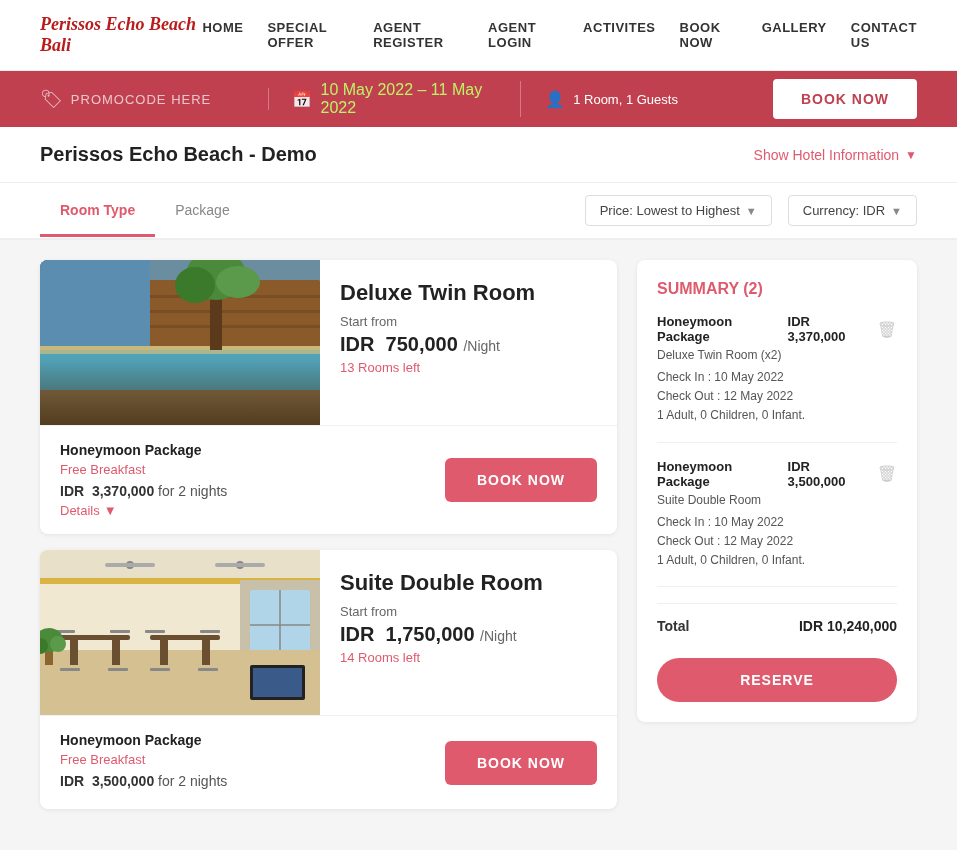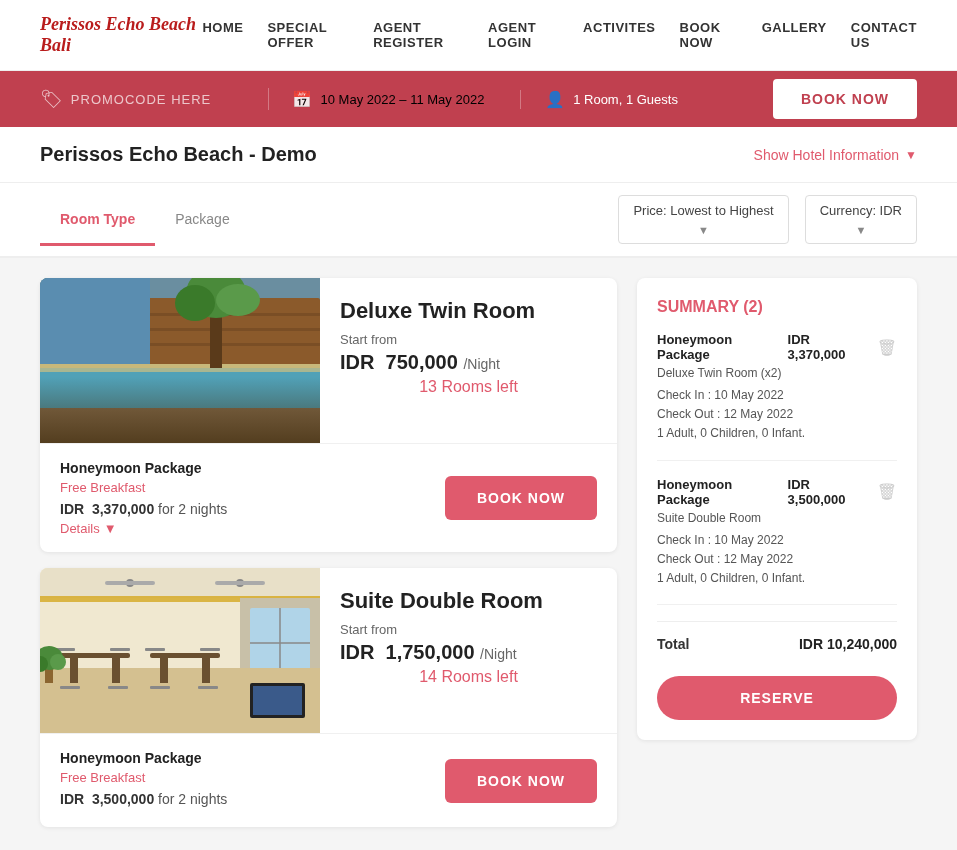--- a/index.html
+++ b/index.html
@@ -11,53 +11,53 @@
     .nav-links { display: flex; gap: 24px; }
     .nav-link { text-decoration: none; color: #333; font-size: 13px; font-weight: 600; letter-spacing: 0.5px; }
 
     
     .booking-bar { background: #c0404f; display: flex; align-items: center; padding: 0 40px; height: 56px; gap: 0; }
     .promo-section { display: flex; align-items: center; gap: 8px; flex: 1; border-right: 1px solid rgba(255,255,255,0.3); padding-right: 24px; }
     .promo-icon { color: rgba(255,255,255,0.7); font-size: 18px; }
     .promo-text { color: rgba(255,255,255,0.7); font-size: 13px; letter-spacing: 1px; text-transform: uppercase; }
     .date-section { display: flex; align-items: center; gap: 8px; flex: 1; padding: 0 24px; border-right: 1px solid rgba(255,255,255,0.3); }
     .date-icon { color: rgba(255,255,255,0.9); font-size: 16px; }
-    .date-text { color: #000000; font-size: 13px; }
+    .date-text { color: #bef264; font-size: 16px; }
     .guests-section { display: flex; align-items: center; gap: 8px; flex: 1; padding: 0 24px; }
     .guests-icon { color: rgba(255,255,255,0.9); font-size: 16px; }
     .guests-text { color: #fff; font-size: 13px; }
     .book-now-btn { background: #fff; color: #c0404f; font-weight: 700; font-size: 14px; letter-spacing: 1px; border: none; padding: 12px 28px; border-radius: 4px; cursor: pointer; white-space: nowrap; }
 
     
     .hotel-header { background: #fff; display: flex; align-items: center; justify-content: space-between; padding: 16px 40px; border-bottom: 1px solid #eee; }
     .hotel-name { font-size: 20px; font-weight: 700; color: #222; }
     .show-info { display: flex; align-items: center; gap: 6px; color: #e05a6d; font-size: 14px; cursor: pointer; }
     .show-info-chevron { font-size: 12px; }
 
     
     .tabs-bar { background: #fff; display: flex; align-items: center; justify-content: space-between; padding: 0 40px; border-bottom: 2px solid #eee; }
     .tabs { display: flex; gap: 0; }
     .tab { padding: 16px 20px; font-size: 14px; color: #888; cursor: pointer; border-bottom: 3px solid transparent; margin-bottom: -2px; }
     .tab.active { color: #e05a6d; border-bottom-color: #e05a6d; font-weight: 600; }
     .filters { display: flex; align-items: center; gap: 16px; padding: 12px 0; }
-    .filter-btn { display: flex; align-items: center; gap: 6px; background: #fff; border: 1px solid #ddd; padding: 7px 14px; border-radius: 4px; font-size: 13px; color: #444; cursor: pointer; flex-direction: column; }
+    .filter-btn { display: flex; align-items: center; gap: 6px; background: #fff; border: 1px solid #ddd; padding: 7px 14px; border-radius: 4px; font-size: 13px; color: #444; cursor: pointer; }
     .filter-chevron { font-size: 11px; color: #888; }
 
     
     .main-content { display: flex; gap: 20px; padding: 20px 40px; max-width: 957px; margin: 0 auto; }
     .rooms-list { flex: 1; display: flex; flex-direction: column; gap: 16px; }
     .room-card { background: #fff; border-radius: 8px; overflow: hidden; box-shadow: 0 1px 4px rgba(0,0,0,0.08); }
     .room-card-top { display: flex; }
     .room-img-placeholder { width: 280px; height: 165px; flex-shrink: 0; overflow: hidden; position: relative; }
     .room-details { padding: 20px; flex: 1; }
     .room-name { font-size: 22px; font-weight: 700; color: #222; margin-bottom: 8px; line-height: 1.2; }
     .start-from { font-size: 13px; color: #666; margin-bottom: 4px; }
     .room-price { font-size: 20px; font-weight: 700; color: #222; }
     .room-price span { font-size: 14px; font-weight: 400; color: #666; }
-    .rooms-left { color: #e05a6d; font-size: 16px; margin-top: 4px; cursor: pointer; text-align: center; }
+    .rooms-left { color: #e05a6d; font-size: 13px; margin-top: 4px; cursor: pointer; }
     .room-card-bottom { padding: 16px 20px; border-top: 1px solid #f0f0f0; display: flex; align-items: center; justify-content: space-between; }
     .package-section { flex: 1; }
     .package-name { font-weight: 700; font-size: 14px; color: #222; margin-bottom: 4px; }
     .package-feature { color: #e05a6d; font-size: 13px; margin-bottom: 6px; }
     .package-price { font-size: 14px; color: #333; font-weight: 600; margin-bottom: 4px; }
     .package-details { display: flex; align-items: center; gap: 4px; color: #e05a6d; font-size: 13px; cursor: pointer; }
     .book-room-btn { background: #e05a6d; color: #fff; border: none; padding: 14px 32px; border-radius: 6px; font-size: 14px; font-weight: 700; letter-spacing: 1px; cursor: pointer; }
 
     
     .summary-panel { width: 280px; flex-shrink: 0; }

